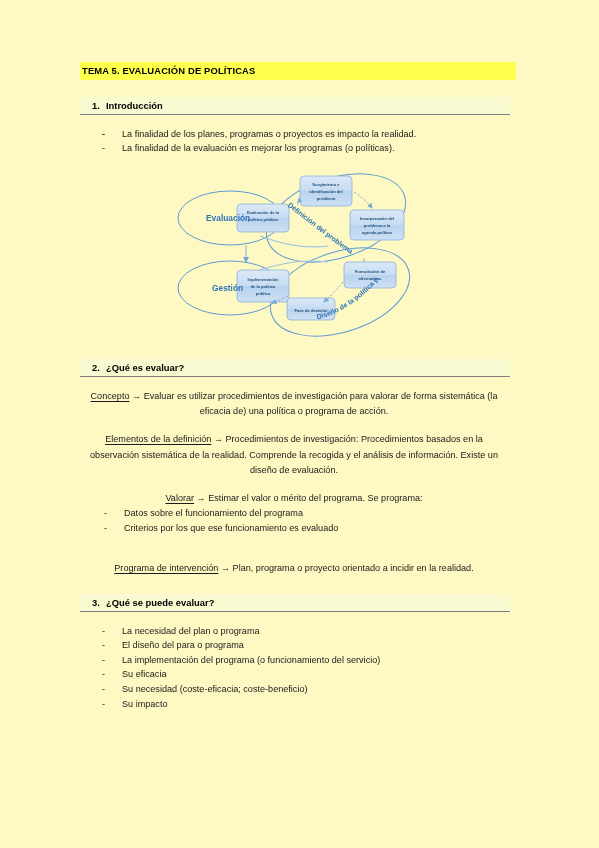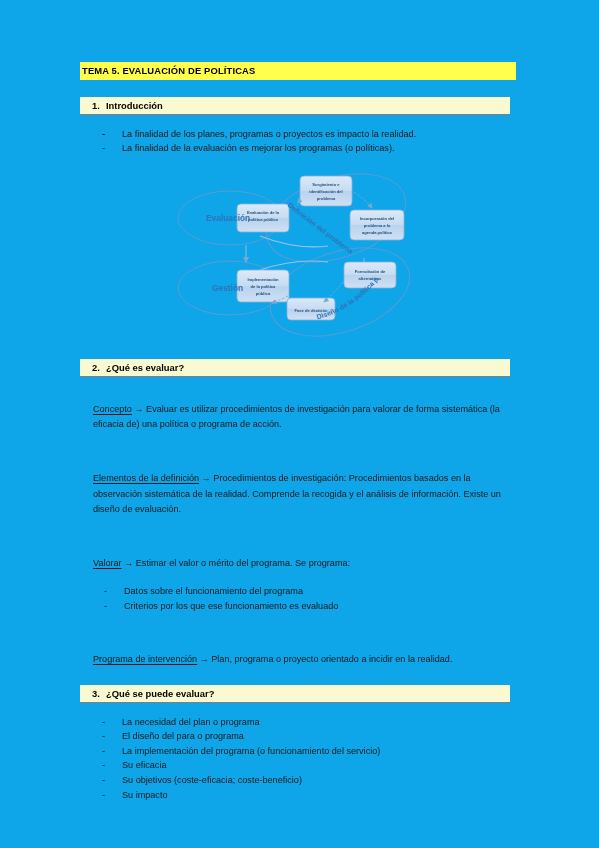--- a/index.html
+++ b/index.html
@@ -13,21 +13,21 @@
     position: relative;
     font-family: "Liberation Sans", sans-serif;
     color: #1a1a1a;
     overflow: hidden;
   }
   .page {
     position: absolute;
     left: 0; top: 0;
     width: 599px;
     height: 848px;
-    background: #0ea5e9;
+    background: #fef9c3;
   }
   .content {
     position: absolute;
     left: 80px;
     top: 62px;
     width: 440px;
   }
 
   
   .doc-title {
@@ -81,26 +81,26 @@
   }
   ul.dashlist li .dash {
     position: absolute;
     left: 22px;
     top: 0;
   }
   .list-intro-gap { height: 12px; }
 
   
   p.para {
-    margin: 13px;
+    margin: 0;
     font-size: 9.1px;
     line-height: 15.2px;
     color: #1a1a1a;
     width: 428px;
-    text-align: left;
+    text-align: center;
   }
   .para-gap { height: 13px; }
   .term {
     text-decoration: underline;
     text-underline-offset: 1.5px;
   }
   ul.dashlist.sub li {
     padding-left: 44px;
     line-height: 14.6px;
   }
@@ -270,18 +270,18 @@
       <span class="num">3.</span>
       <span class="label">¿Qué se puede evaluar?</span>
     </div>
 
     <div class="list-intro-gap"></div>
     <ul class="dashlist">
       <li><span class="dash">-</span><span>La necesidad del plan o programa</span></li>
       <li><span class="dash">-</span><span>El diseño del para o programa</span></li>
       <li><span class="dash">-</span><span>La implementación del programa (o funcionamiento del servicio)</span></li>
       <li><span class="dash">-</span><span>Su eficacia</span></li>
-      <li><span class="dash">-</span><span>Su objetivos (coste-eficacia; coste-beneficio)</span></li>
+      <li><span class="dash">-</span><span>Su necesidad (coste-eficacia; coste-beneficio)</span></li>
       <li><span class="dash">-</span><span>Su impacto</span></li>
     </ul>
 
   </div>
 </div>
 
 </body></html>

